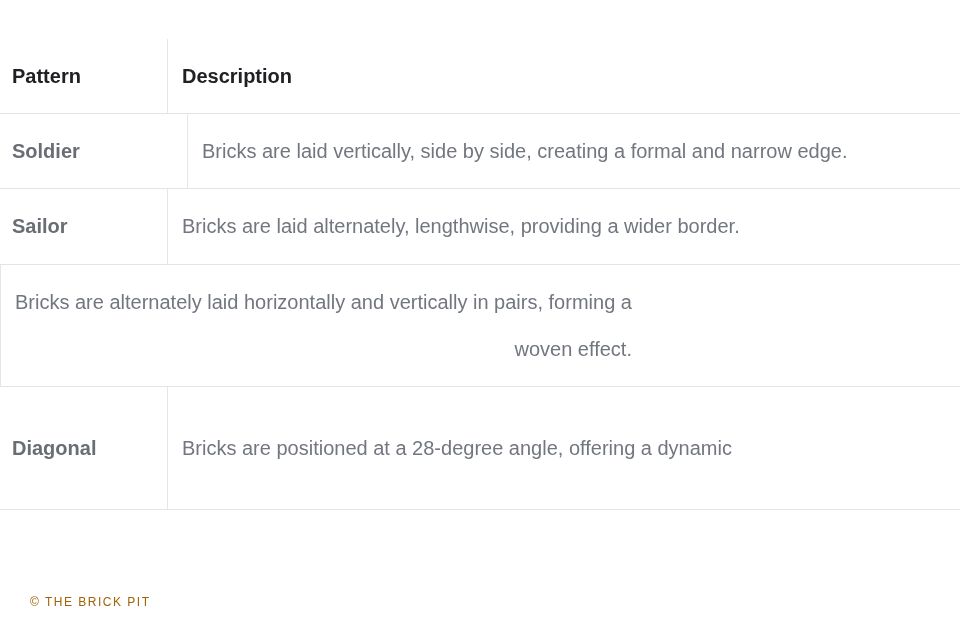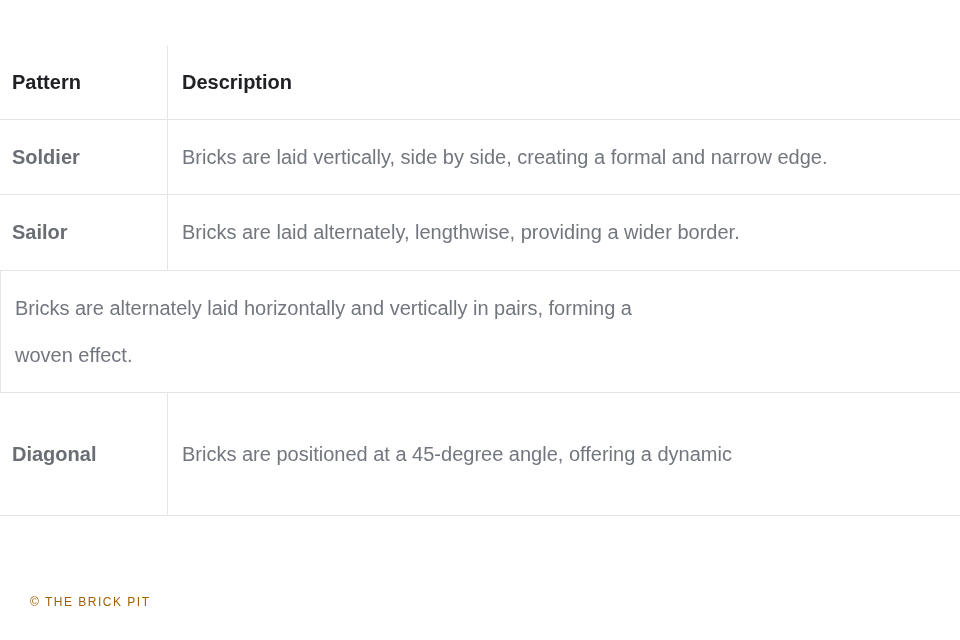--- a/index.html
+++ b/index.html
@@ -3,28 +3,28 @@
 <meta charset="utf-8">
 <style>
   html, body { margin: 0; padding: 0; }
   body {
     width: 960px; height: 640px;
     background: #ffffff;
     font-family: "Liberation Sans", sans-serif;
     position: relative;
     overflow: hidden;
   }
-  .table { position: absolute; top: 45px; left: 0; width: 960px; }
+  .table { position: absolute; top: 39px; left: 0; width: 960px; }
   .row {
     display: flex;
     box-sizing: border-box;
     border-bottom: 1px solid #e4e4e6;
   }
   .row.header { height: 75px; }
-  .row.r0 { height: 75px; }
+  .row.r0 { height: 75px; gap: 20px; }
   .row.r1 { height: 76px; }
   .row.r2 { height: 122px; }
   .row.r3 { height: 123px; }
   .cell {
     box-sizing: border-box;
     display: flex;
     align-items: center;
     min-width: 0;
   }
   .col-pattern { width: 167px; flex: none; padding-left: 12px; }
@@ -44,21 +44,21 @@
     color: #696d74;
     font-weight: bold;
     font-size: 20px;
     white-space: nowrap;
   }
   .desc-text {
     color: #72767f;
     font-size: 20px;
     line-height: 47px;
   }
-  .desc-line { display: block; white-space: nowrap; }
+  .desc-line { display: block; white-space: nowrap; text-align: right; }
   .footer {
     position: absolute;
     left: 30px;
     top: 595px;
     font-size: 12px;
     letter-spacing: 1.5px;
     color: #a16207;
     white-space: nowrap;
   }
 </style>
@@ -106,20 +106,20 @@
       </div>
     </div>
   </div>
 
   <div class="row r3">
     <div class="cell col-pattern">
       <span class="pattern-label">Diagonal</span>
     </div>
     <div class="cell col-desc">
       <div class="desc-text">
-        <span class="desc-line">Bricks are positioned at a 45-degree angle, offering a dynamic</span>
+        <span class="desc-line">Bricks are positioned at a 28-degree angle, offering a dynamic</span>
       </div>
     </div>
   </div>
 
 </div>
 
 <div class="footer">© THE BRICK PIT</div>
 
 </body></html>

